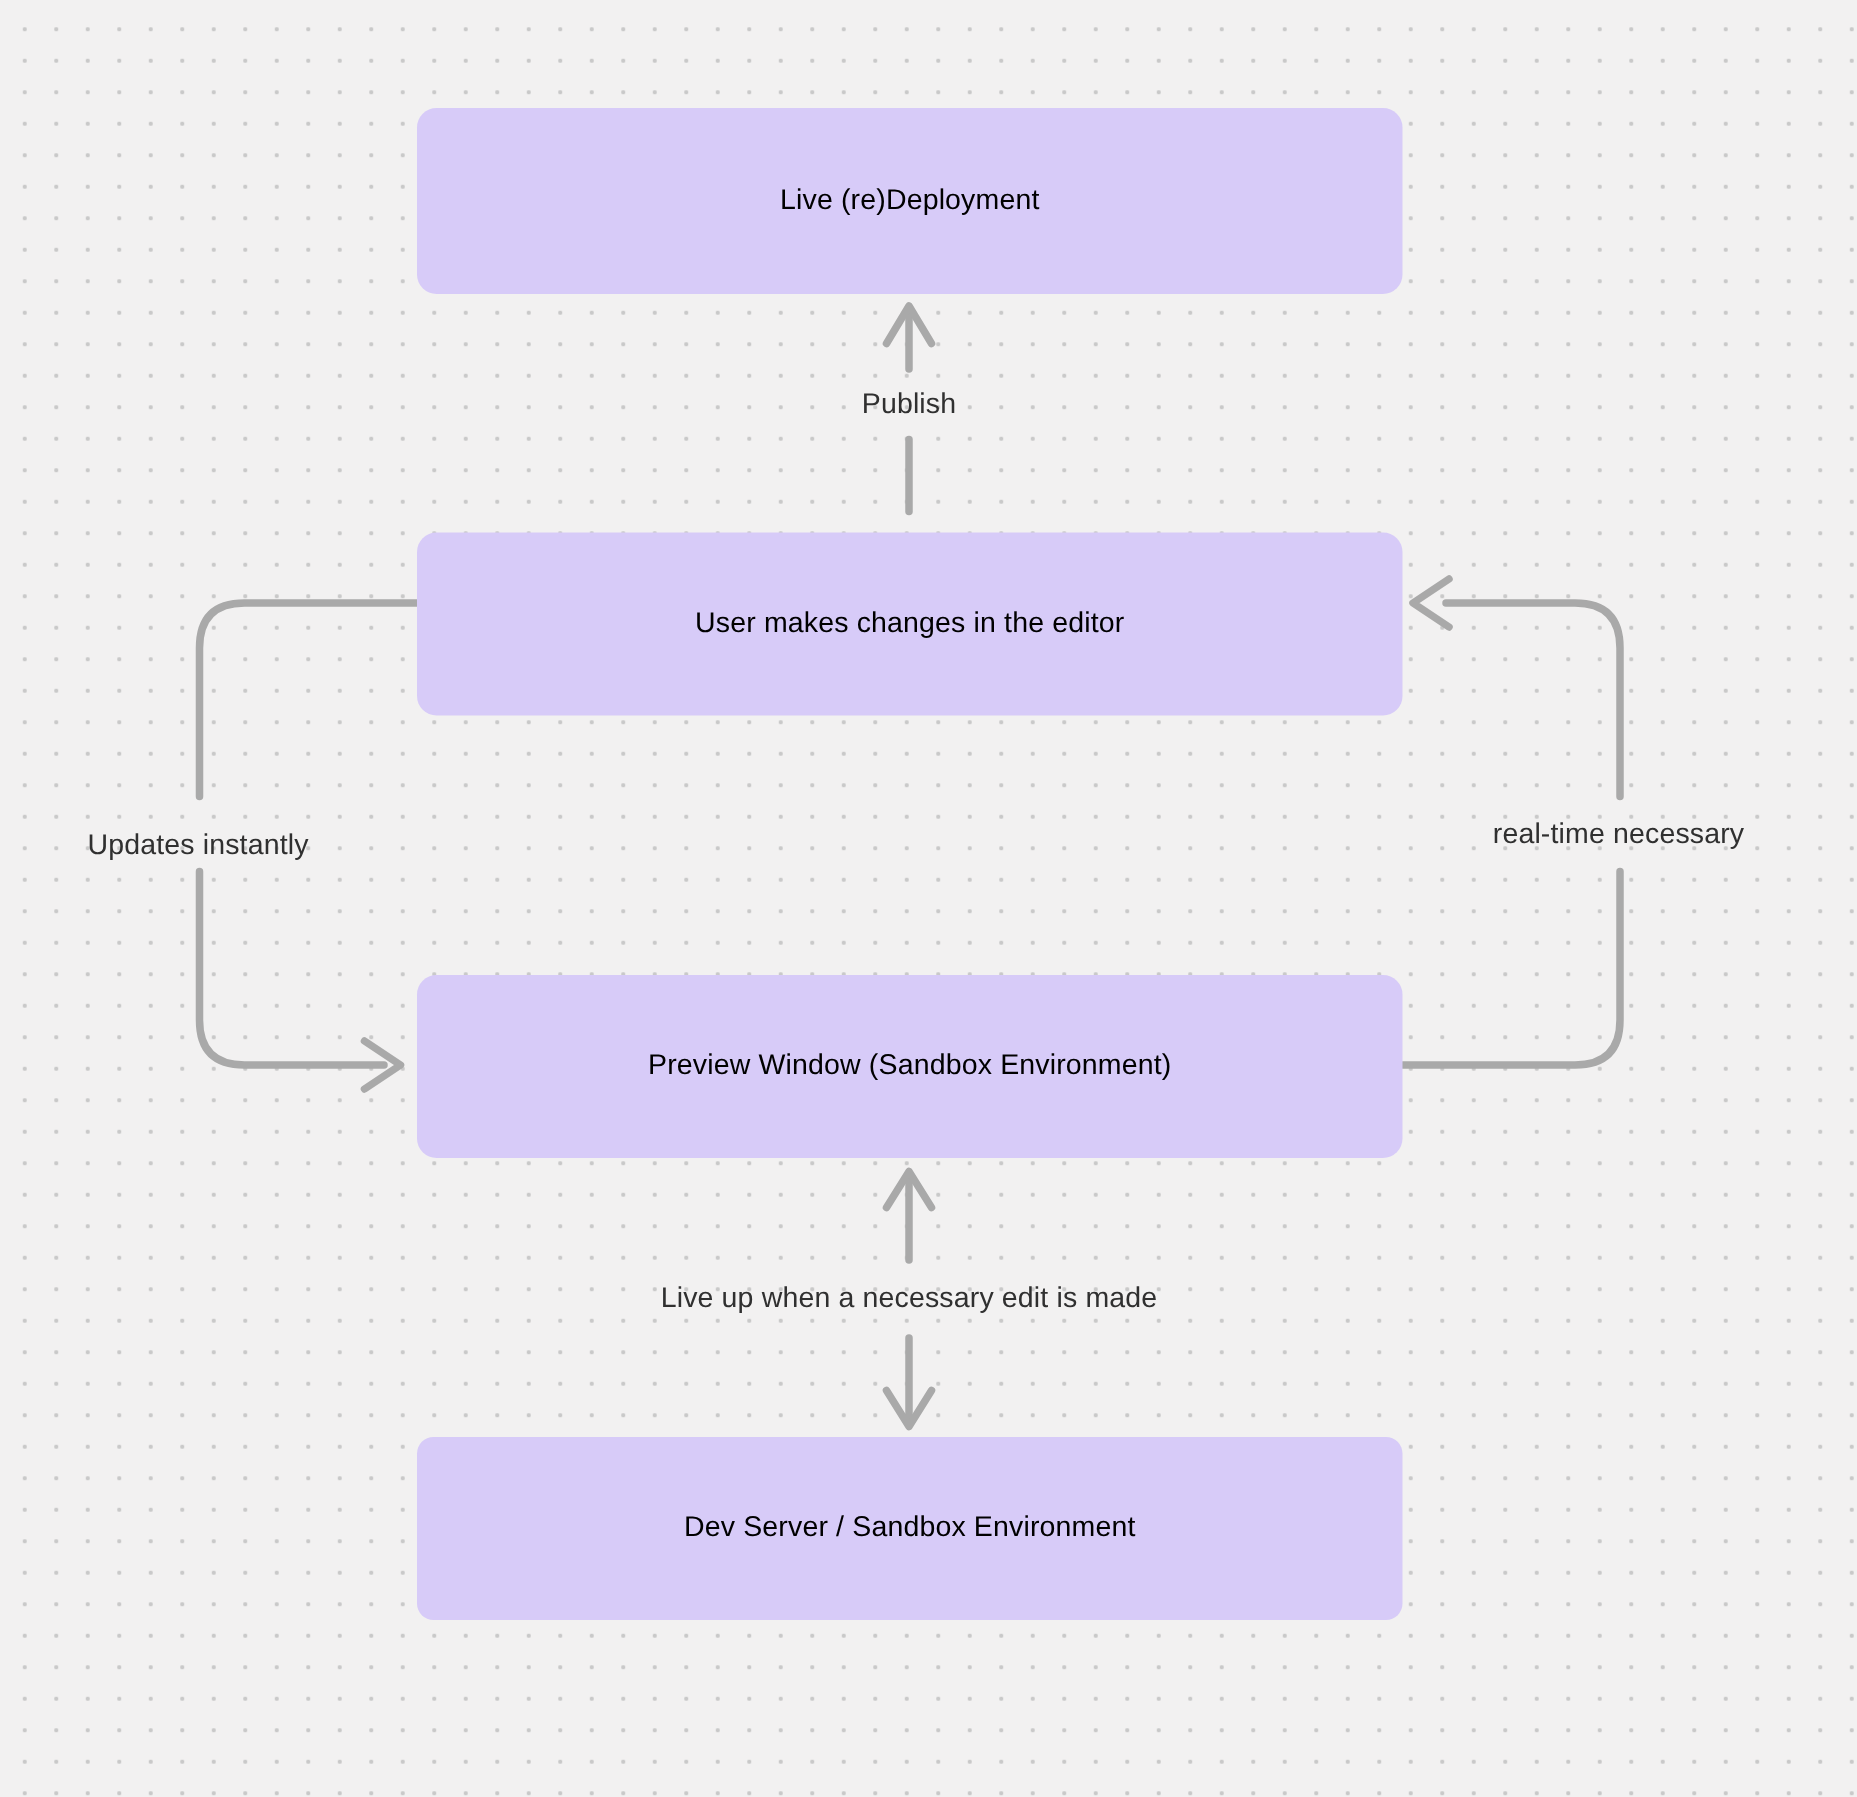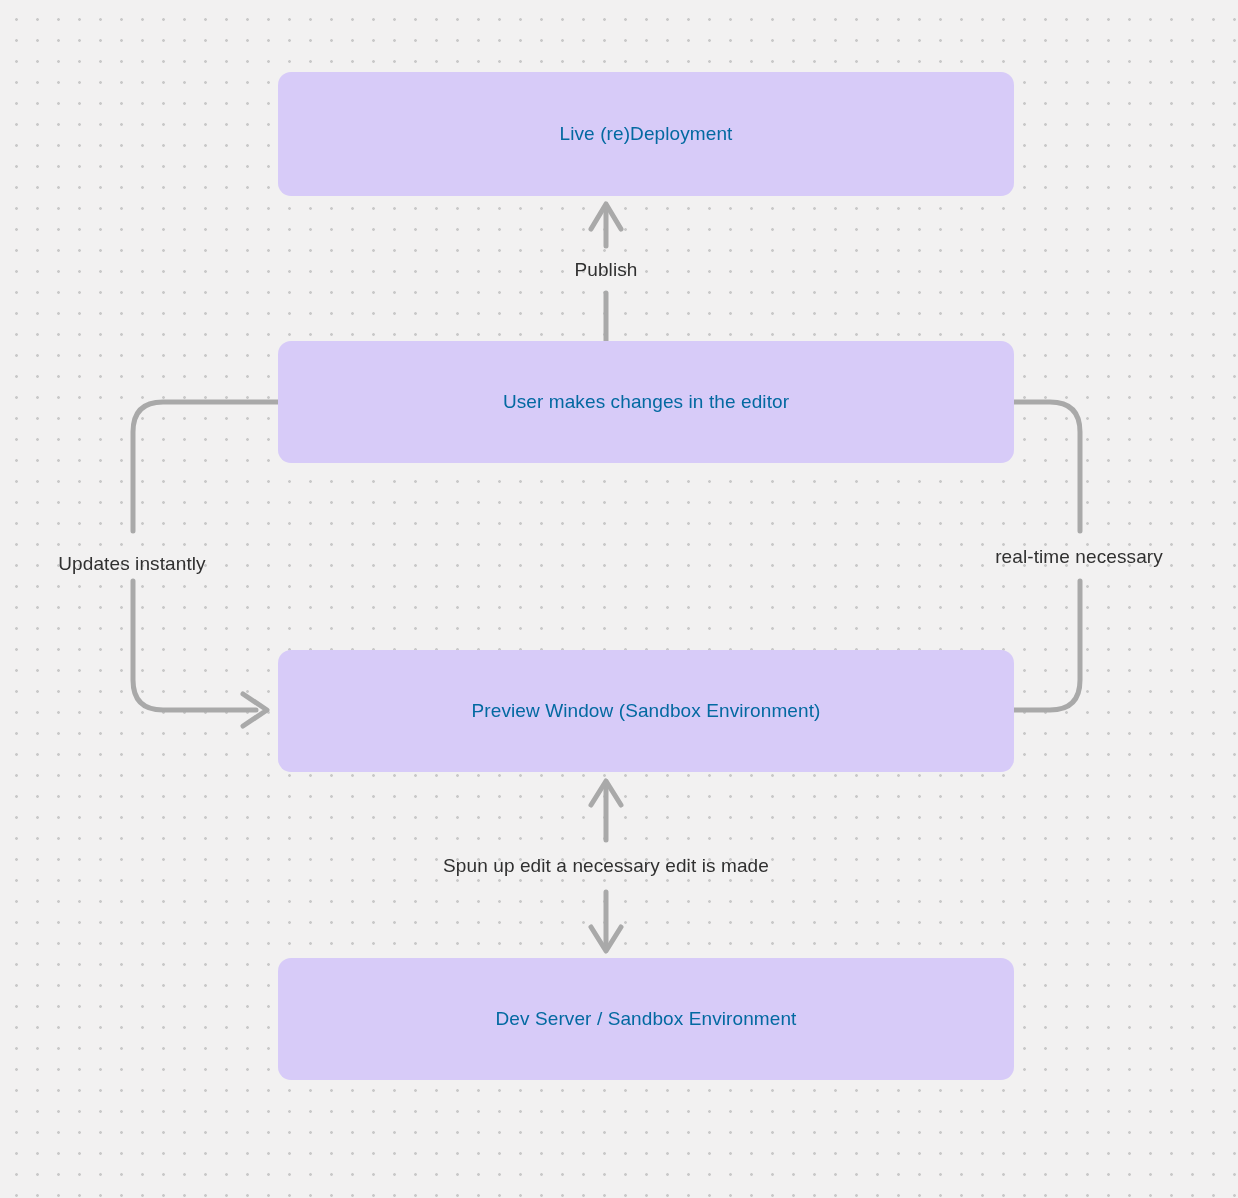--- a/index.html
+++ b/index.html
@@ -28,36 +28,36 @@
   .connectors path {
     fill: none;
     stroke: #a9a9a9;
     stroke-width: 5;
     stroke-linecap: round;
     stroke-linejoin: round;
   }
   .node {
     position: absolute;
     left: 278px;
-    width: 736px;
+    width: 657px;
     height: 122px;
     background: #d7cbf8;
     border-radius: 13px;
     display: flex;
     align-items: center;
     justify-content: center;
     text-align: center;
-    color: #0369a1;
+    color: #000000;
     font-size: 19px;
     letter-spacing: 0.1px;
   }
   .node-live     { top: 72px; height: 124px; }
-  .node-user     { top: 341px; }
+  .node-user     { top: 355px; }
   .node-preview  { top: 650px; }
-  .node-dev      { top: 958px; }
+  .node-dev      { top: 958px; border-radius: 11px; }
   .edge-label {
     position: absolute;
     transform: translate(-50%, -50%);
     color: #303030;
     font-size: 19px;
     white-space: nowrap;
     letter-spacing: 0.1px;
   }
   .lbl-publish   { left: 606px;  top: 270px; text-align: right; }
   .lbl-updates   { left: 132px;  top: 564px; }
@@ -109,15 +109,15 @@
     <span>Preview Window (Sandbox Environment)</span>
   </div>
 
   <div class="node node-dev">
     <span>Dev Server / Sandbox Environment</span>
   </div>
 
   <div class="edge-label lbl-publish">Publish</div>
   <div class="edge-label lbl-updates">Updates instantly</div>
   <div class="edge-label lbl-realtime">real-time necessary</div>
-  <div class="edge-label lbl-spunup">Spun up edit a necessary edit is made</div>
+  <div class="edge-label lbl-spunup">Live up when a necessary edit is made</div>
 
 </div>
 
 </body></html>

